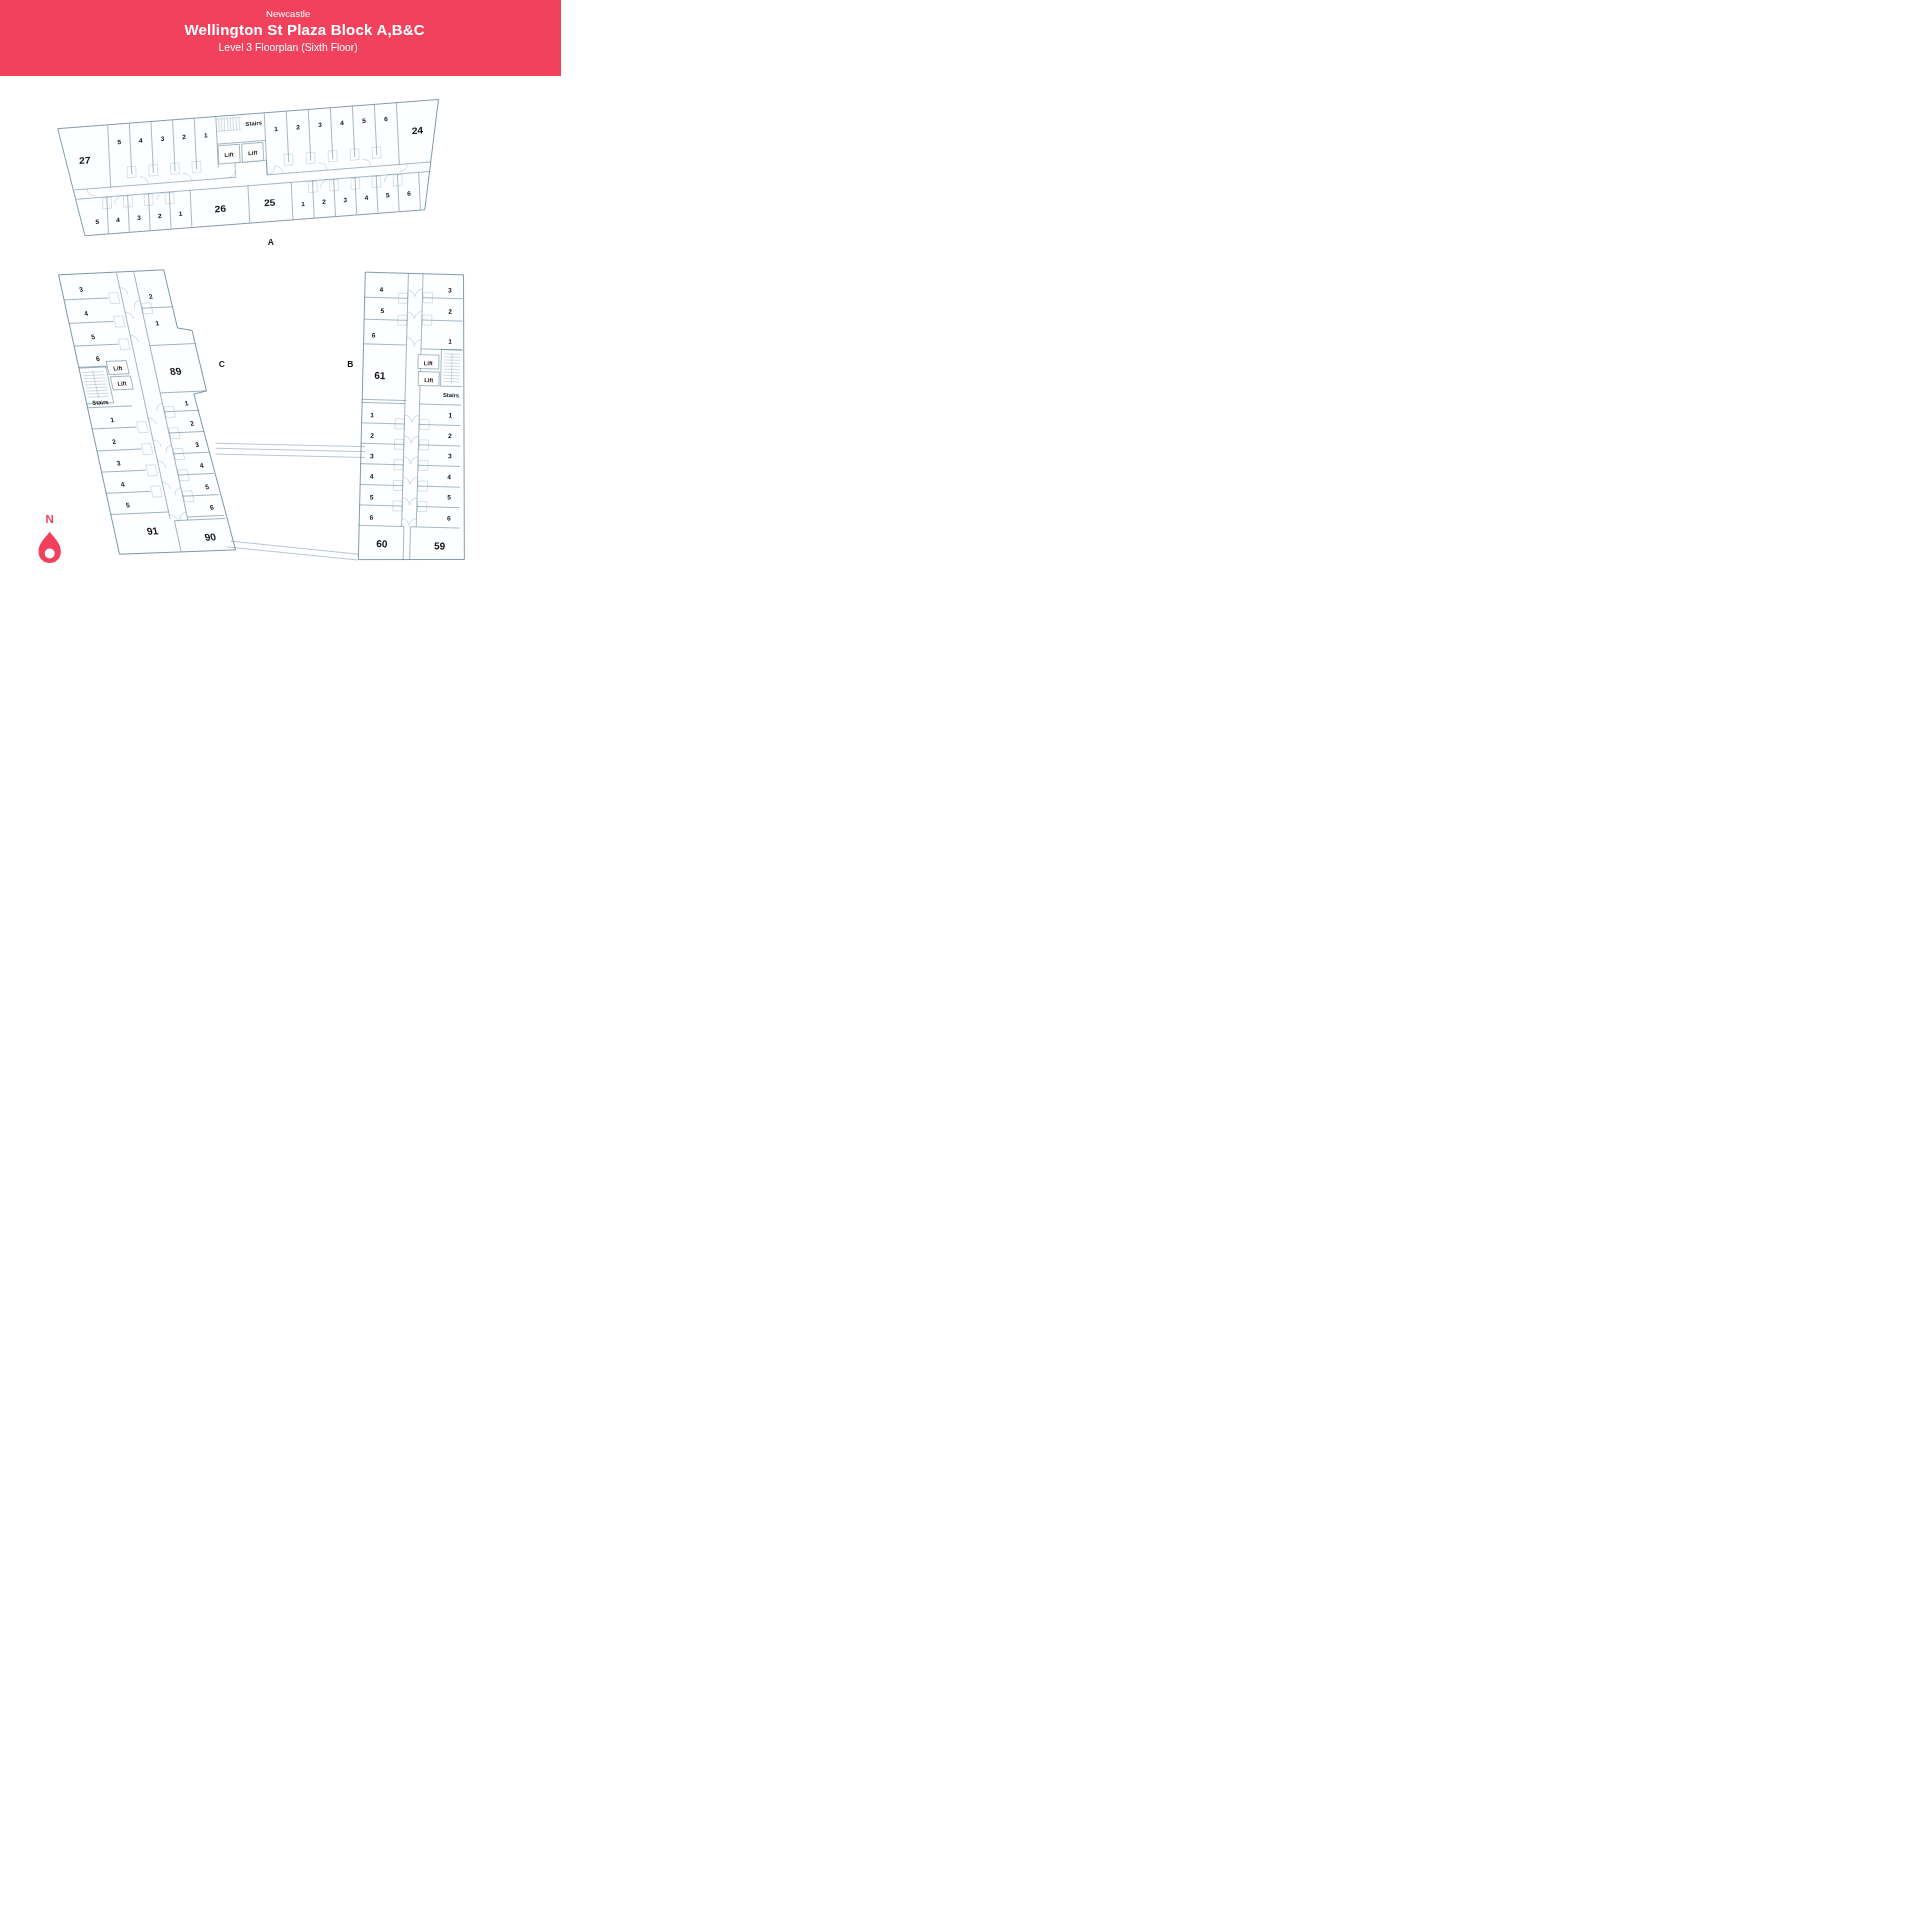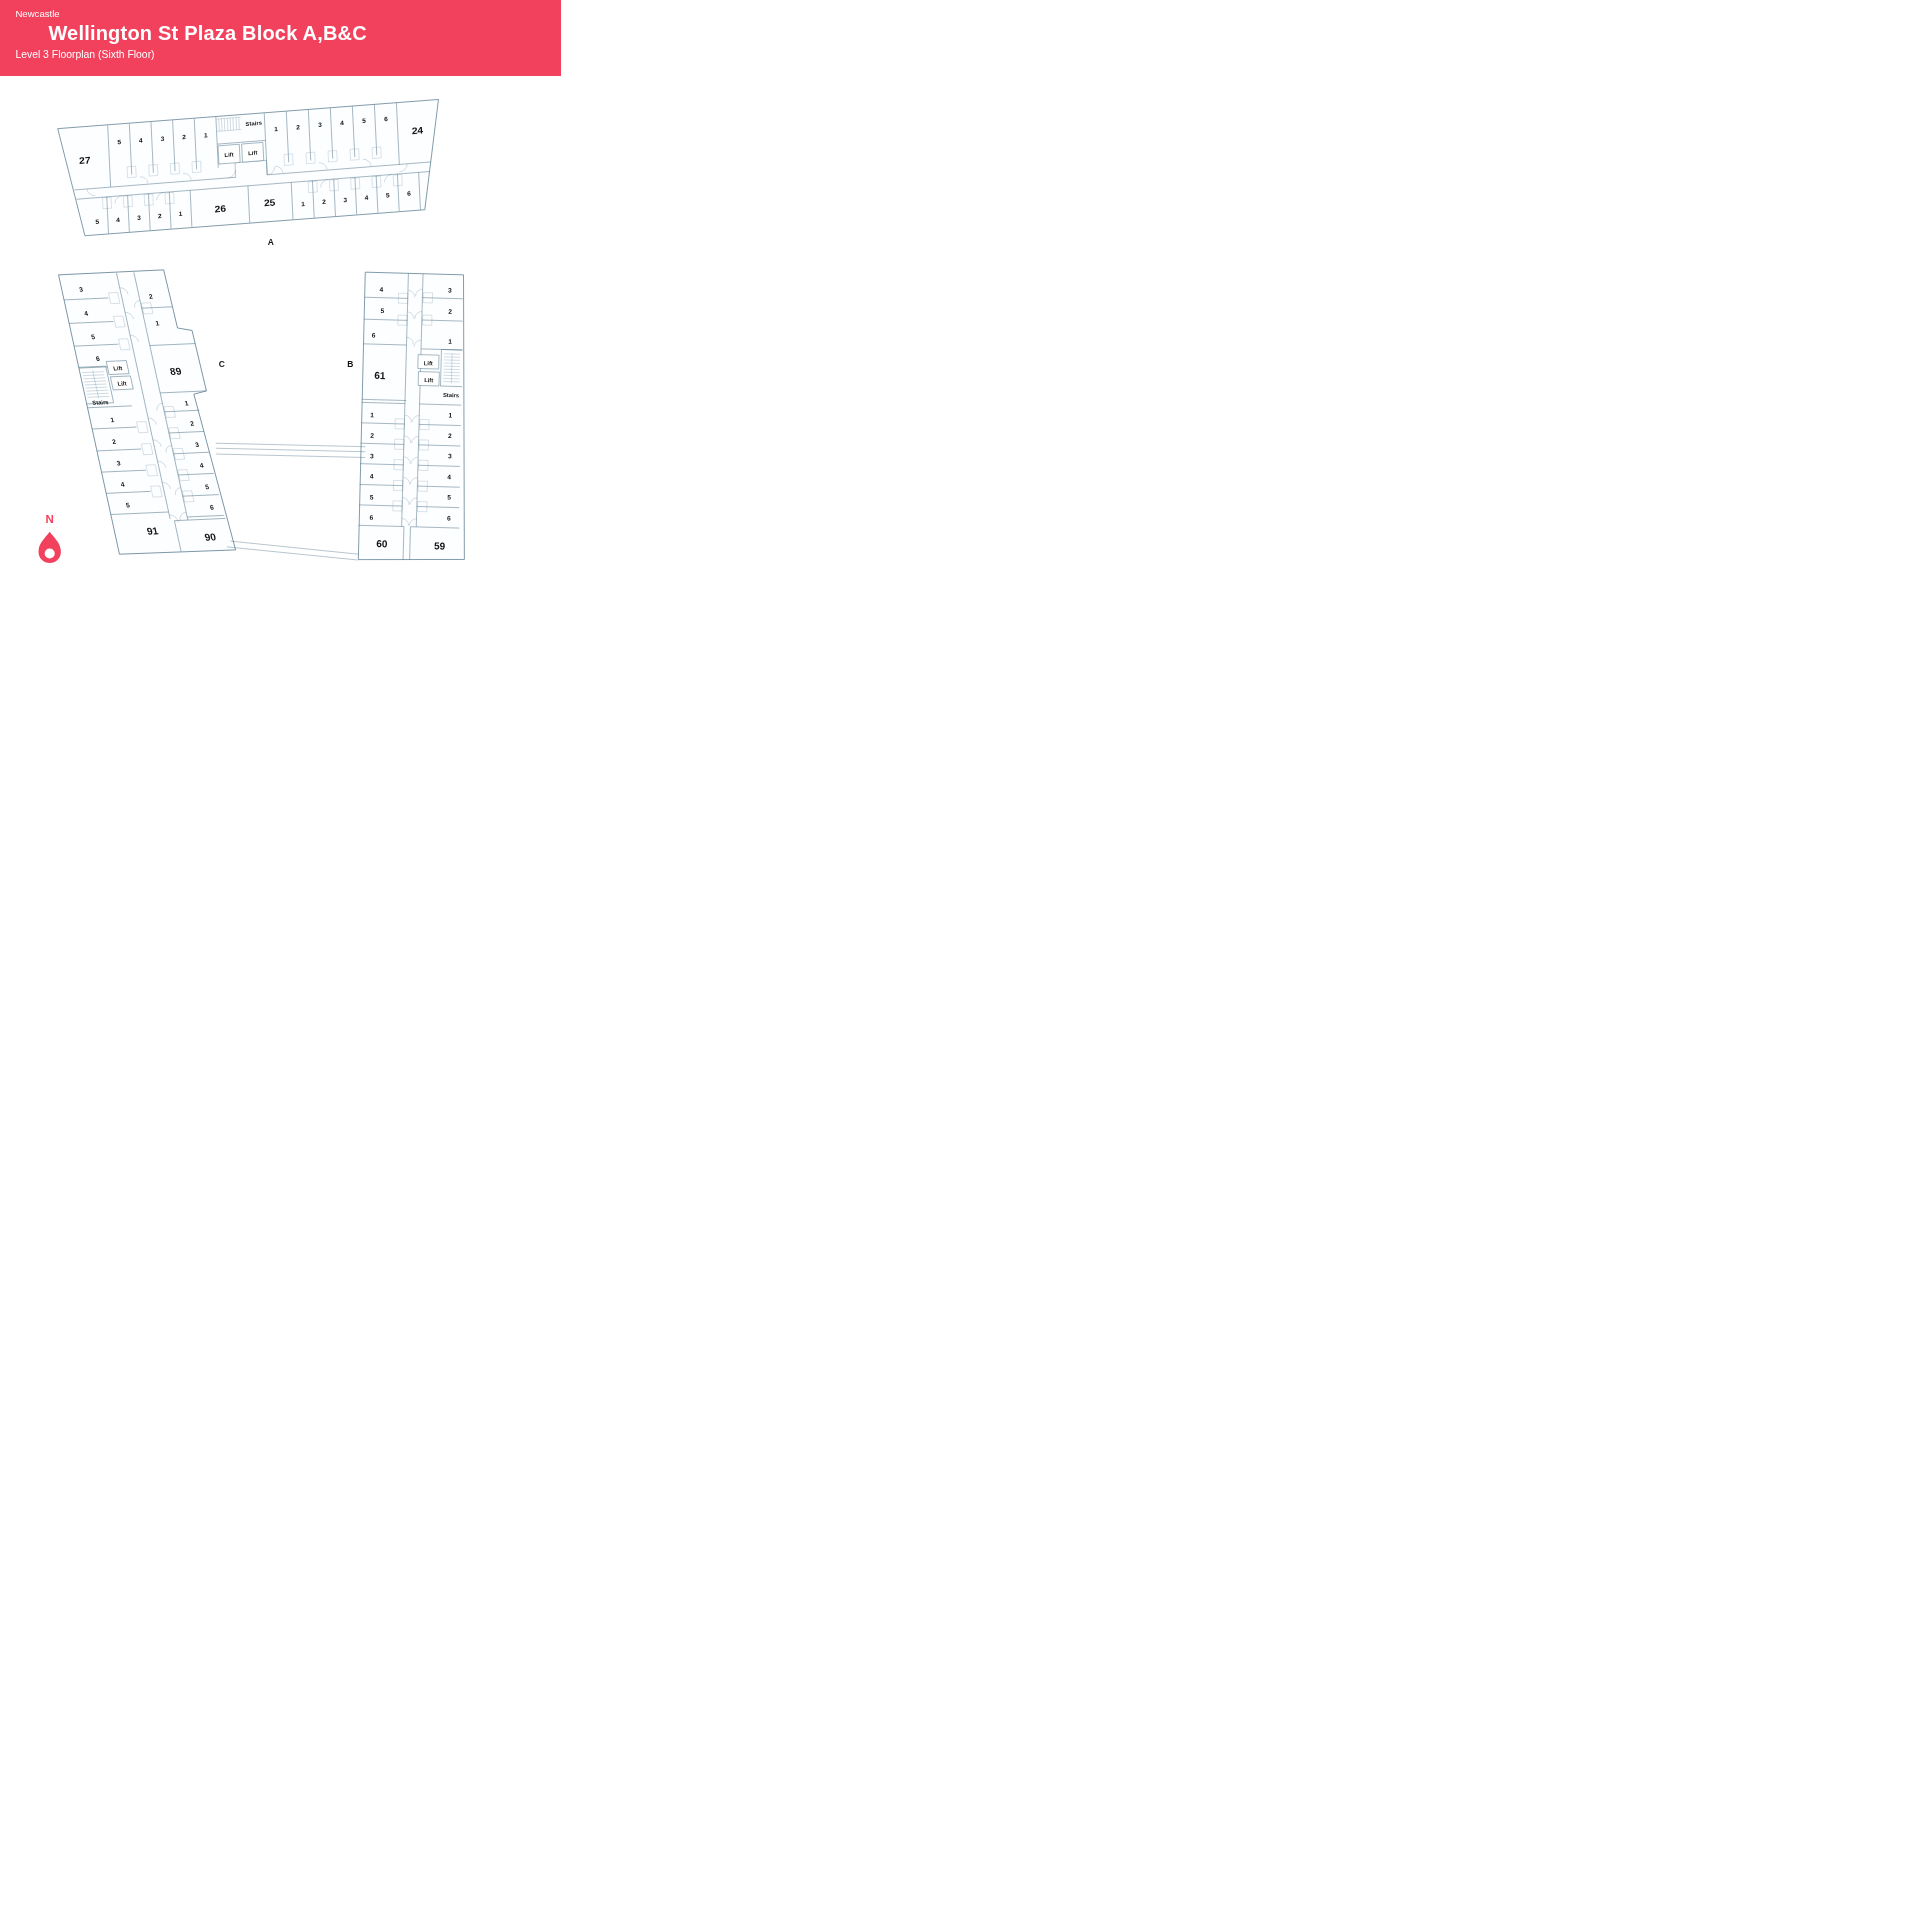--- a/index.html
+++ b/index.html
@@ -1,21 +1,21 @@
 <!DOCTYPE html>
 <html style="font-size:6.2px"><head>
 <meta charset="utf-8">
 <style>
   html,body { margin:0; padding:0; background:#ffffff; }
   .page { position:relative; width:561px; height:616px; background:#ffffff;
-          font-family:"Liberation Sans", sans-serif; overflow:hidden; }
+          font-family:"Liberation Sans", sans-serif; overflow:hidden;text-align:center; }
   .hdr { position:absolute; left:0; top:0; width:561px; height:76px;
          background:#F2415C; color:#ffffff; box-sizing:border-box; padding:7.7px 0 0 15.4px; }
   .hdr .city { font-size:9.6px; font-weight:500; line-height:1.3; }
-  .hdr .title { font-size:20px; font-weight:bold; line-height:1.35; letter-spacing:0.2px;margin-left:33px; }
+  .hdr .title { font-size:15px; font-weight:bold; line-height:1.35; letter-spacing:0.2px;margin-left:33px; }
   .hdr .sub { font-size:10.4px; font-weight:400; line-height:1.45; }
   svg.plan { position:absolute; left:0; top:0; }
   .blk { fill:#fdfeff; stroke:#4d7187; stroke-width:1.8; stroke-linejoin:miter; }
   .w  { fill:none; stroke:#4d7187; stroke-width:1.3; }
   .w2 { fill:none; stroke:#4d7187; stroke-width:1.1; opacity:.95; }
   .w3 { fill:none; stroke:#62839b; stroke-width:.9; opacity:.8; }
   .pod { fill:none; stroke:#62839b; stroke-width:.85; opacity:.7; }
   .lift { fill:#ffffff; stroke:#4d7187; stroke-width:1.3; }
   text { fill:#121212; font-weight:bold; text-anchor:middle; font-family:"Liberation Sans", sans-serif; }
   .t17 { font-size:17px; } .t26 { font-size:26px; } .t15 { font-size:15px; } .t22 { font-size:22px; }

